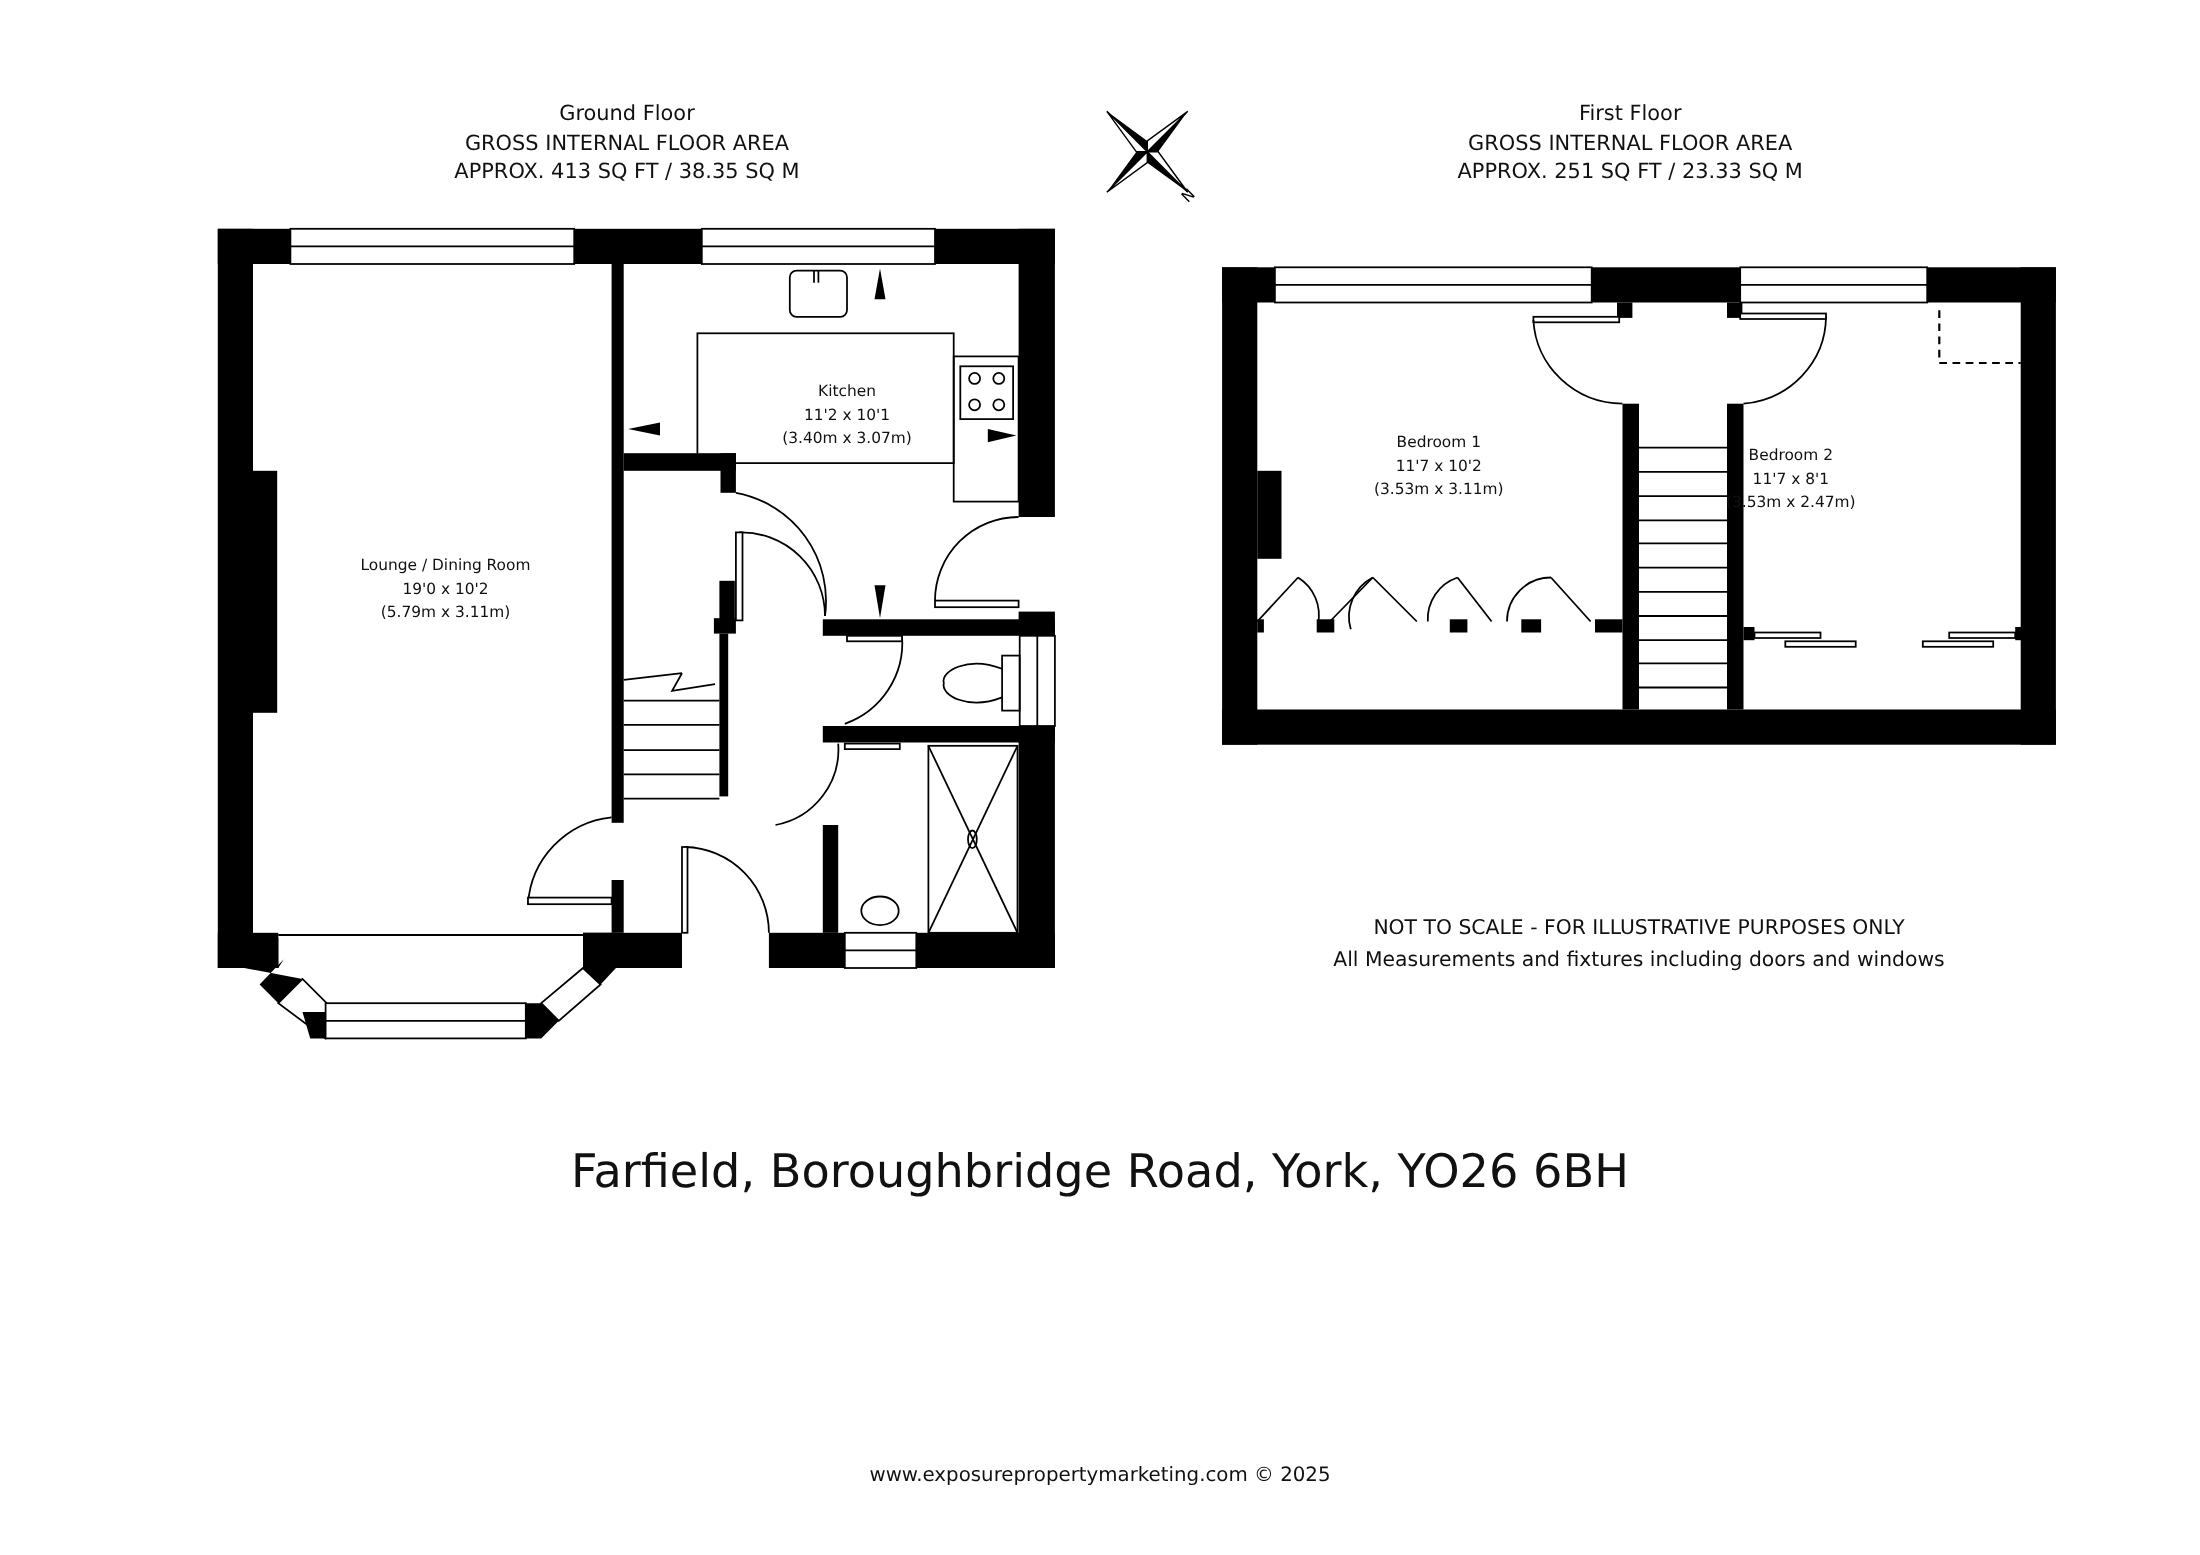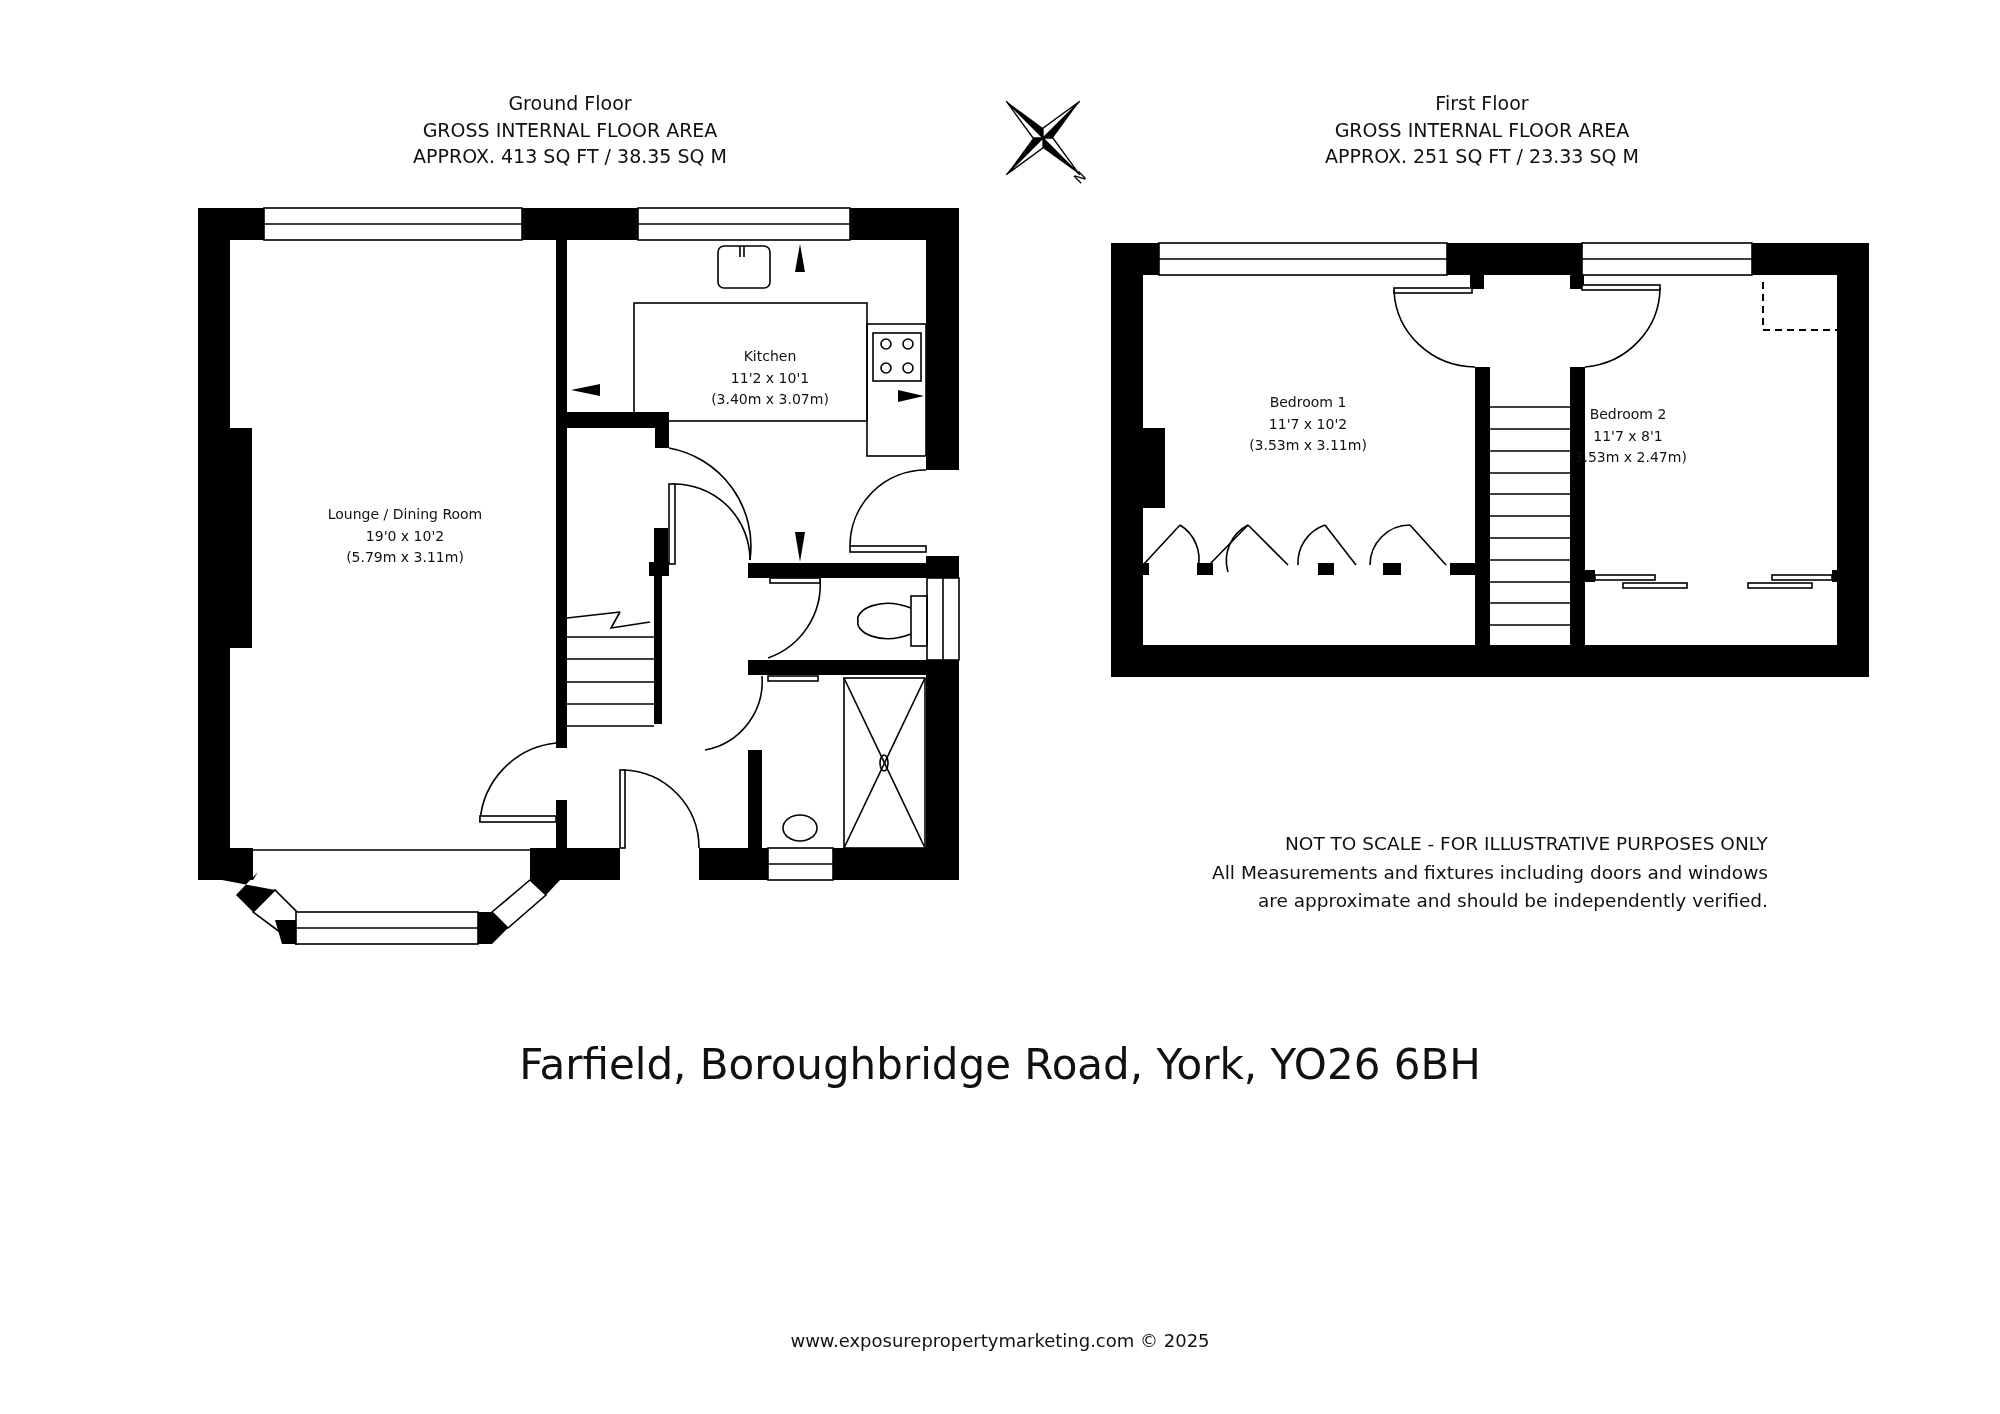--- a/index.html
+++ b/index.html
@@ -215,21 +215,20 @@
   <div>Bedroom 1</div>
   <div>11'7 x 10'2</div>
   <div>(3.53m x 3.11m)</div>
 </div>
 <div class="lbl room" style="left:1628px;top:404px;">
   <div>Bedroom 2</div>
   <div>11'7 x 8'1</div>
   <div>(3.53m x 2.47m)</div>
 </div>
 
-<div class="lbl note" style="left:1490px;top:830px;text-align:right;">
+<div class="lbl note" style="left:1490px;top:830px;">
   <div>NOT TO SCALE - FOR ILLUSTRATIVE PURPOSES ONLY</div>
   <div>All Measurements and fixtures including doors and windows</div>
-  <div>are approximate and should be independently verified.</div>
 </div>
 
 <div class="lbl addr" style="left:1000px;top:1036px;">Farfield, Boroughbridge Road, York, YO26 6BH</div>
 
 <div class="lbl foot" style="left:1000px;top:1328px;">www.exposurepropertymarketing.com © 2025</div>
 
 </body></html>

